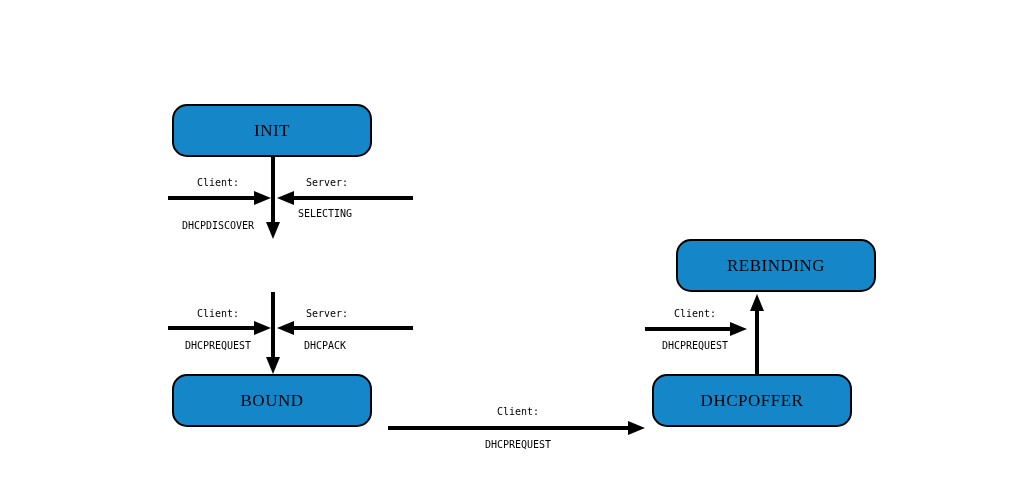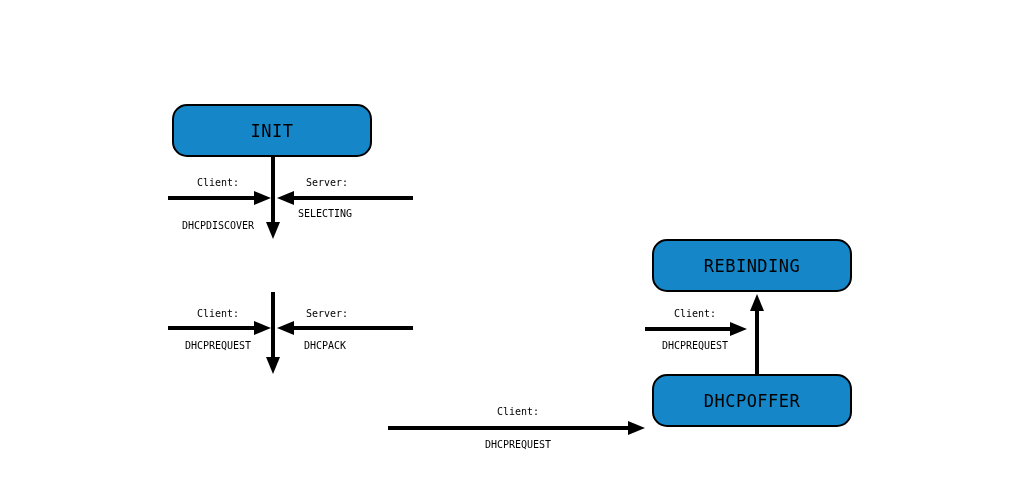--- a/index.html
+++ b/index.html
@@ -5,40 +5,43 @@
   html,body { margin:0; padding:0; background:#ffffff; }
   .canvas {
     position:relative; width:1024px; height:500px; background:#ffffff;
     font-family:"DejaVu Sans Mono","Liberation Mono",monospace; color:#000;
     overflow:hidden;
   }
   .state {
     position:absolute; width:200px; height:53px; box-sizing:border-box;
     background:#1586c8; border:2.5px solid #000; border-radius:15px;
     display:flex; align-items:center; justify-content:center;
-    font-size:17px; letter-spacing:0.5px; color:#000;
+    font-size:17px; letter-spacing:0.5px; color:#000;font-family:Liberation Serif, serif;
   }
   .hline { position:absolute; height:4px; background:#000; }
   .vline { position:absolute; width:4px;  background:#000; }
   .ah { position:absolute; width:0; height:0; }
   .ah-right { border-top:7px solid transparent; border-bottom:7px solid transparent; border-left:17px solid #000; }
   .ah-left  { border-top:7px solid transparent; border-bottom:7px solid transparent; border-right:17px solid #000; }
   .ah-down  { border-left:7px solid transparent; border-right:7px solid transparent; border-top:17px solid #000; }
   .ah-up    { border-left:7px solid transparent; border-right:7px solid transparent; border-bottom:17px solid #000; }
   .lbl { position:absolute; width:120px; text-align:center; font-size:10px; line-height:17px; white-space:nowrap; }
 </style>
 </head>
 <body>
 
 <div class="canvas">
 
   <div class="state" style="left:172px; top:104px;">
     <span>INIT</span>
   </div>
-  <div class="state" style="left:652px; top:239px;">
+  <div class="state" style="left:172px; top:374px;">
+    <span>BOUND</span>
+  </div>
+  <div class="state" style="left:676px; top:239px;">
     <span>REBINDING</span>
   </div>
   <div class="state" style="left:652px; top:374px;">
     <span>DHCPOFFER</span>
   </div>
 
   <div class="vline" style="left:271px; top:157px; height:65px;"></div>
   <div class="ah ah-down" style="left:266px; top:222px;"></div>
   <div class="hline" style="left:168px; top:196px; width:86px;"></div>
   <div class="ah ah-right" style="left:254px; top:191px;"></div>

